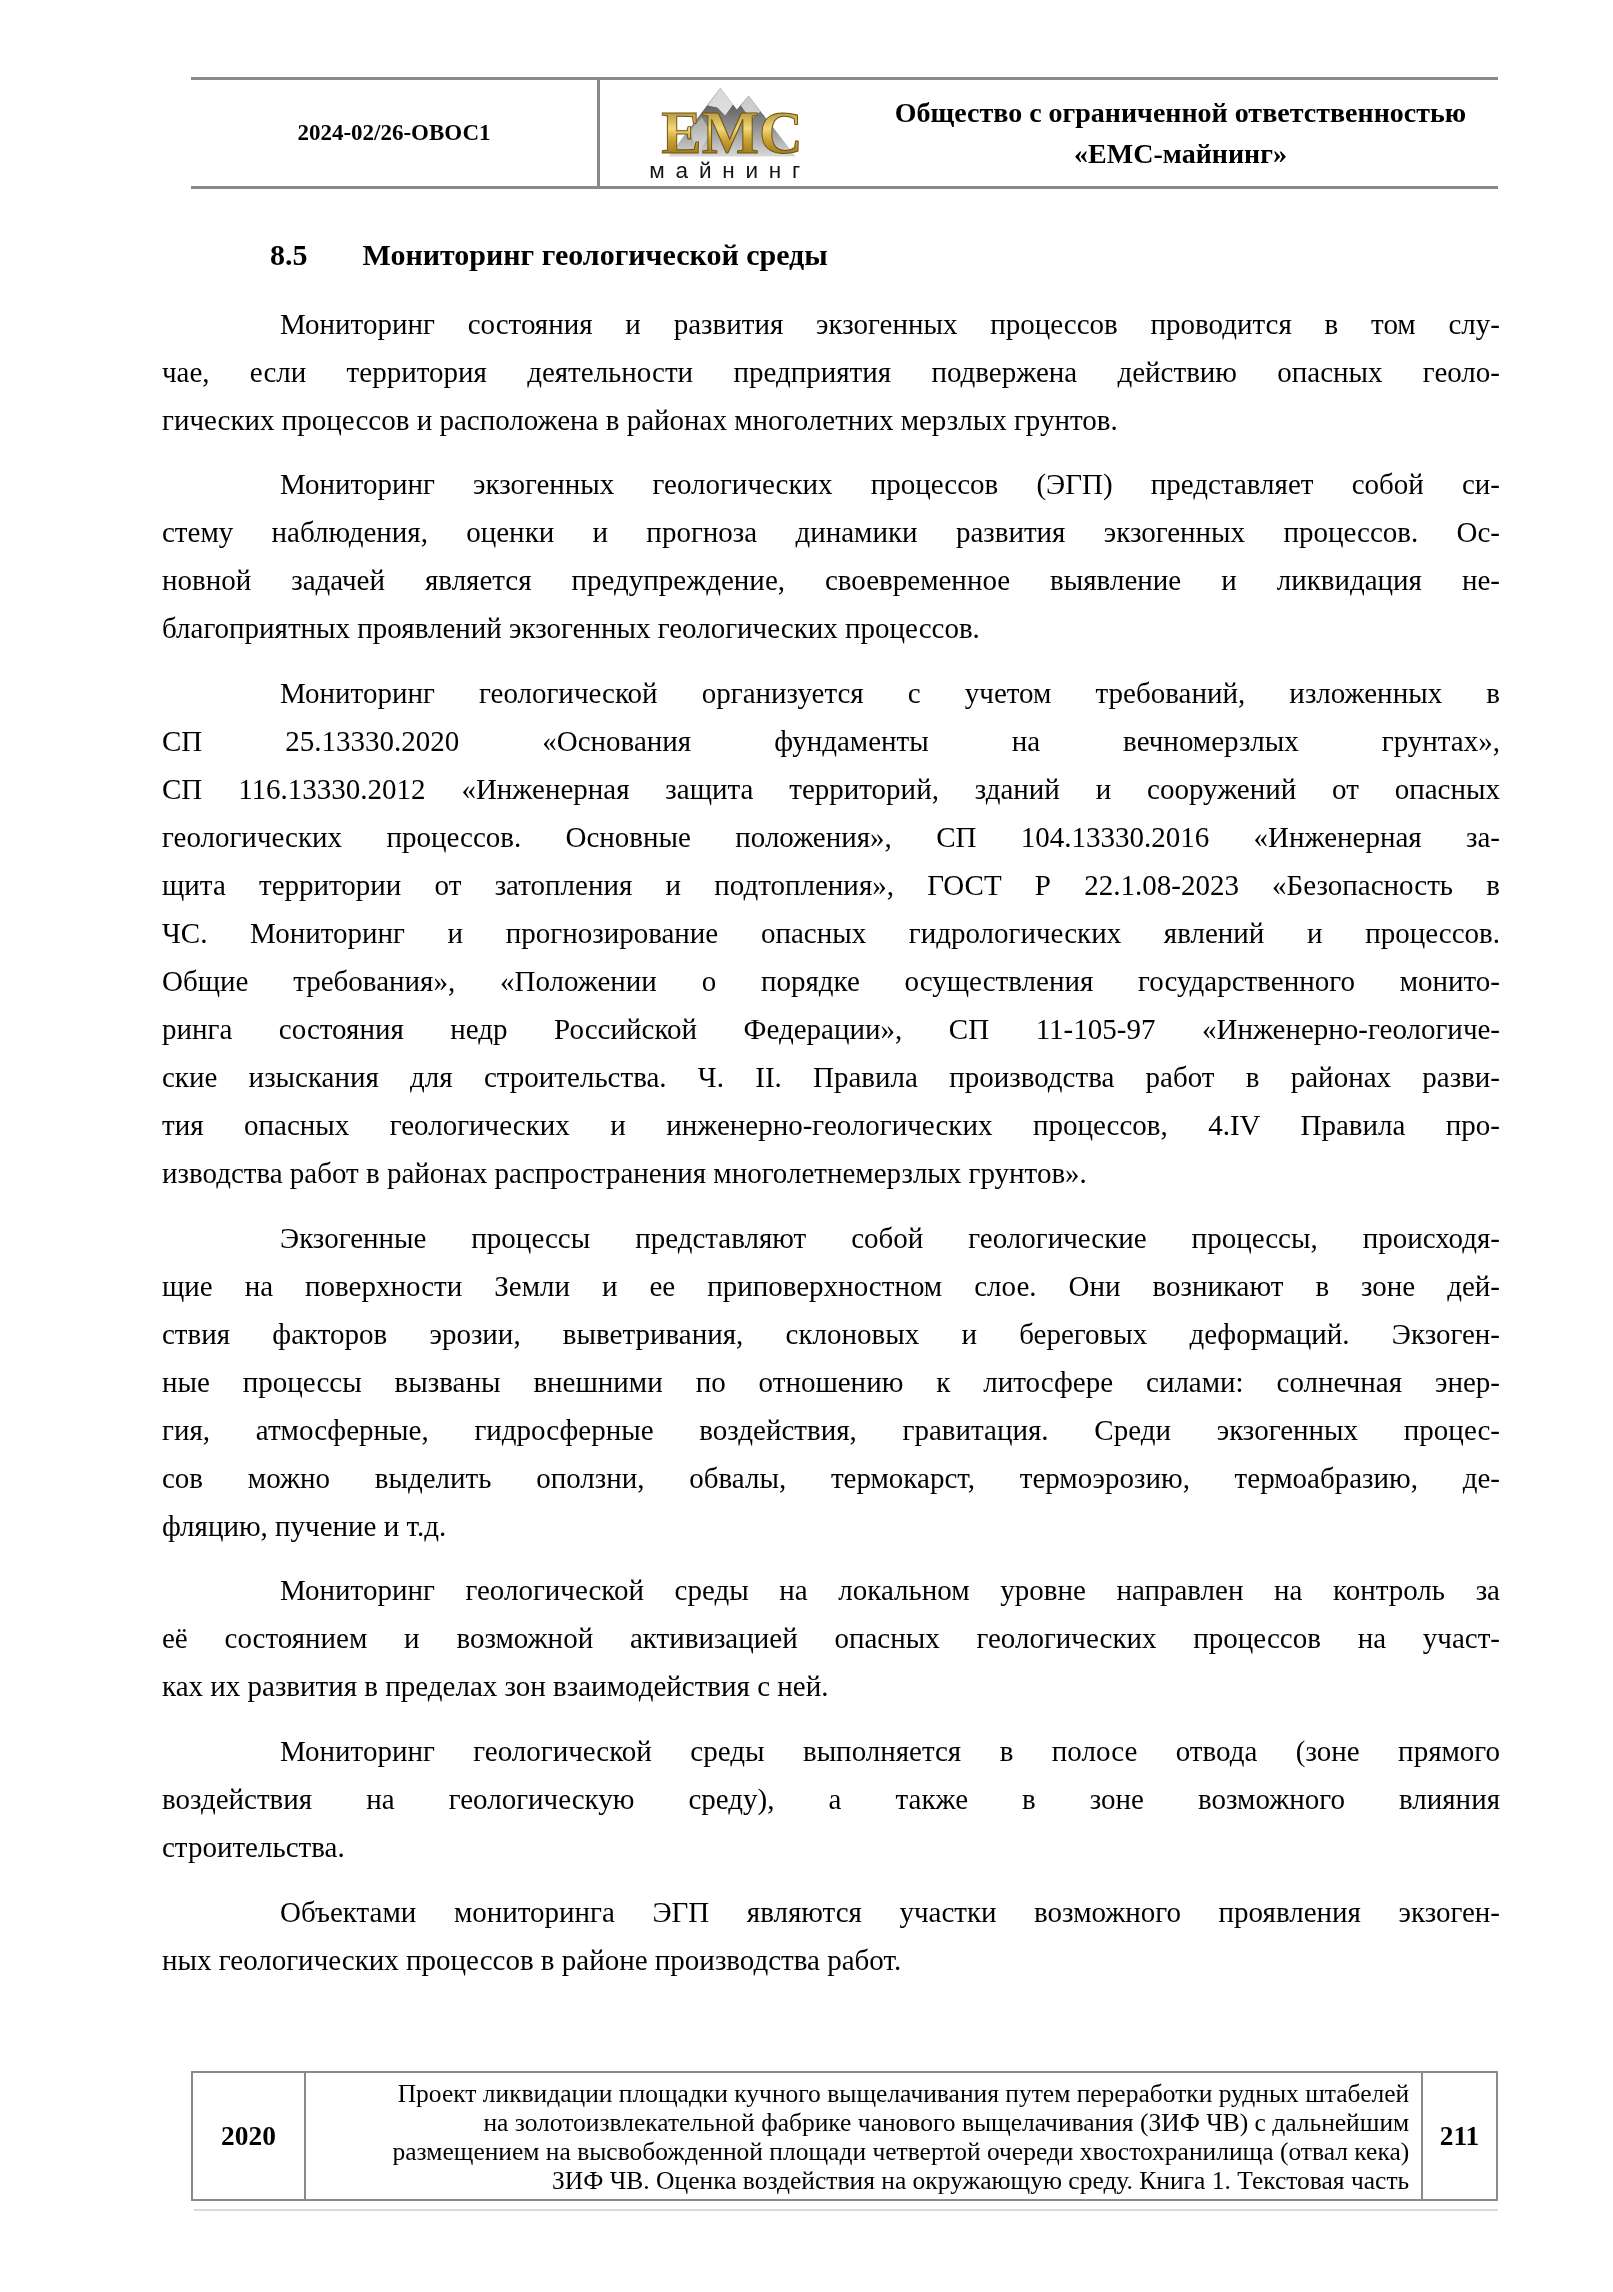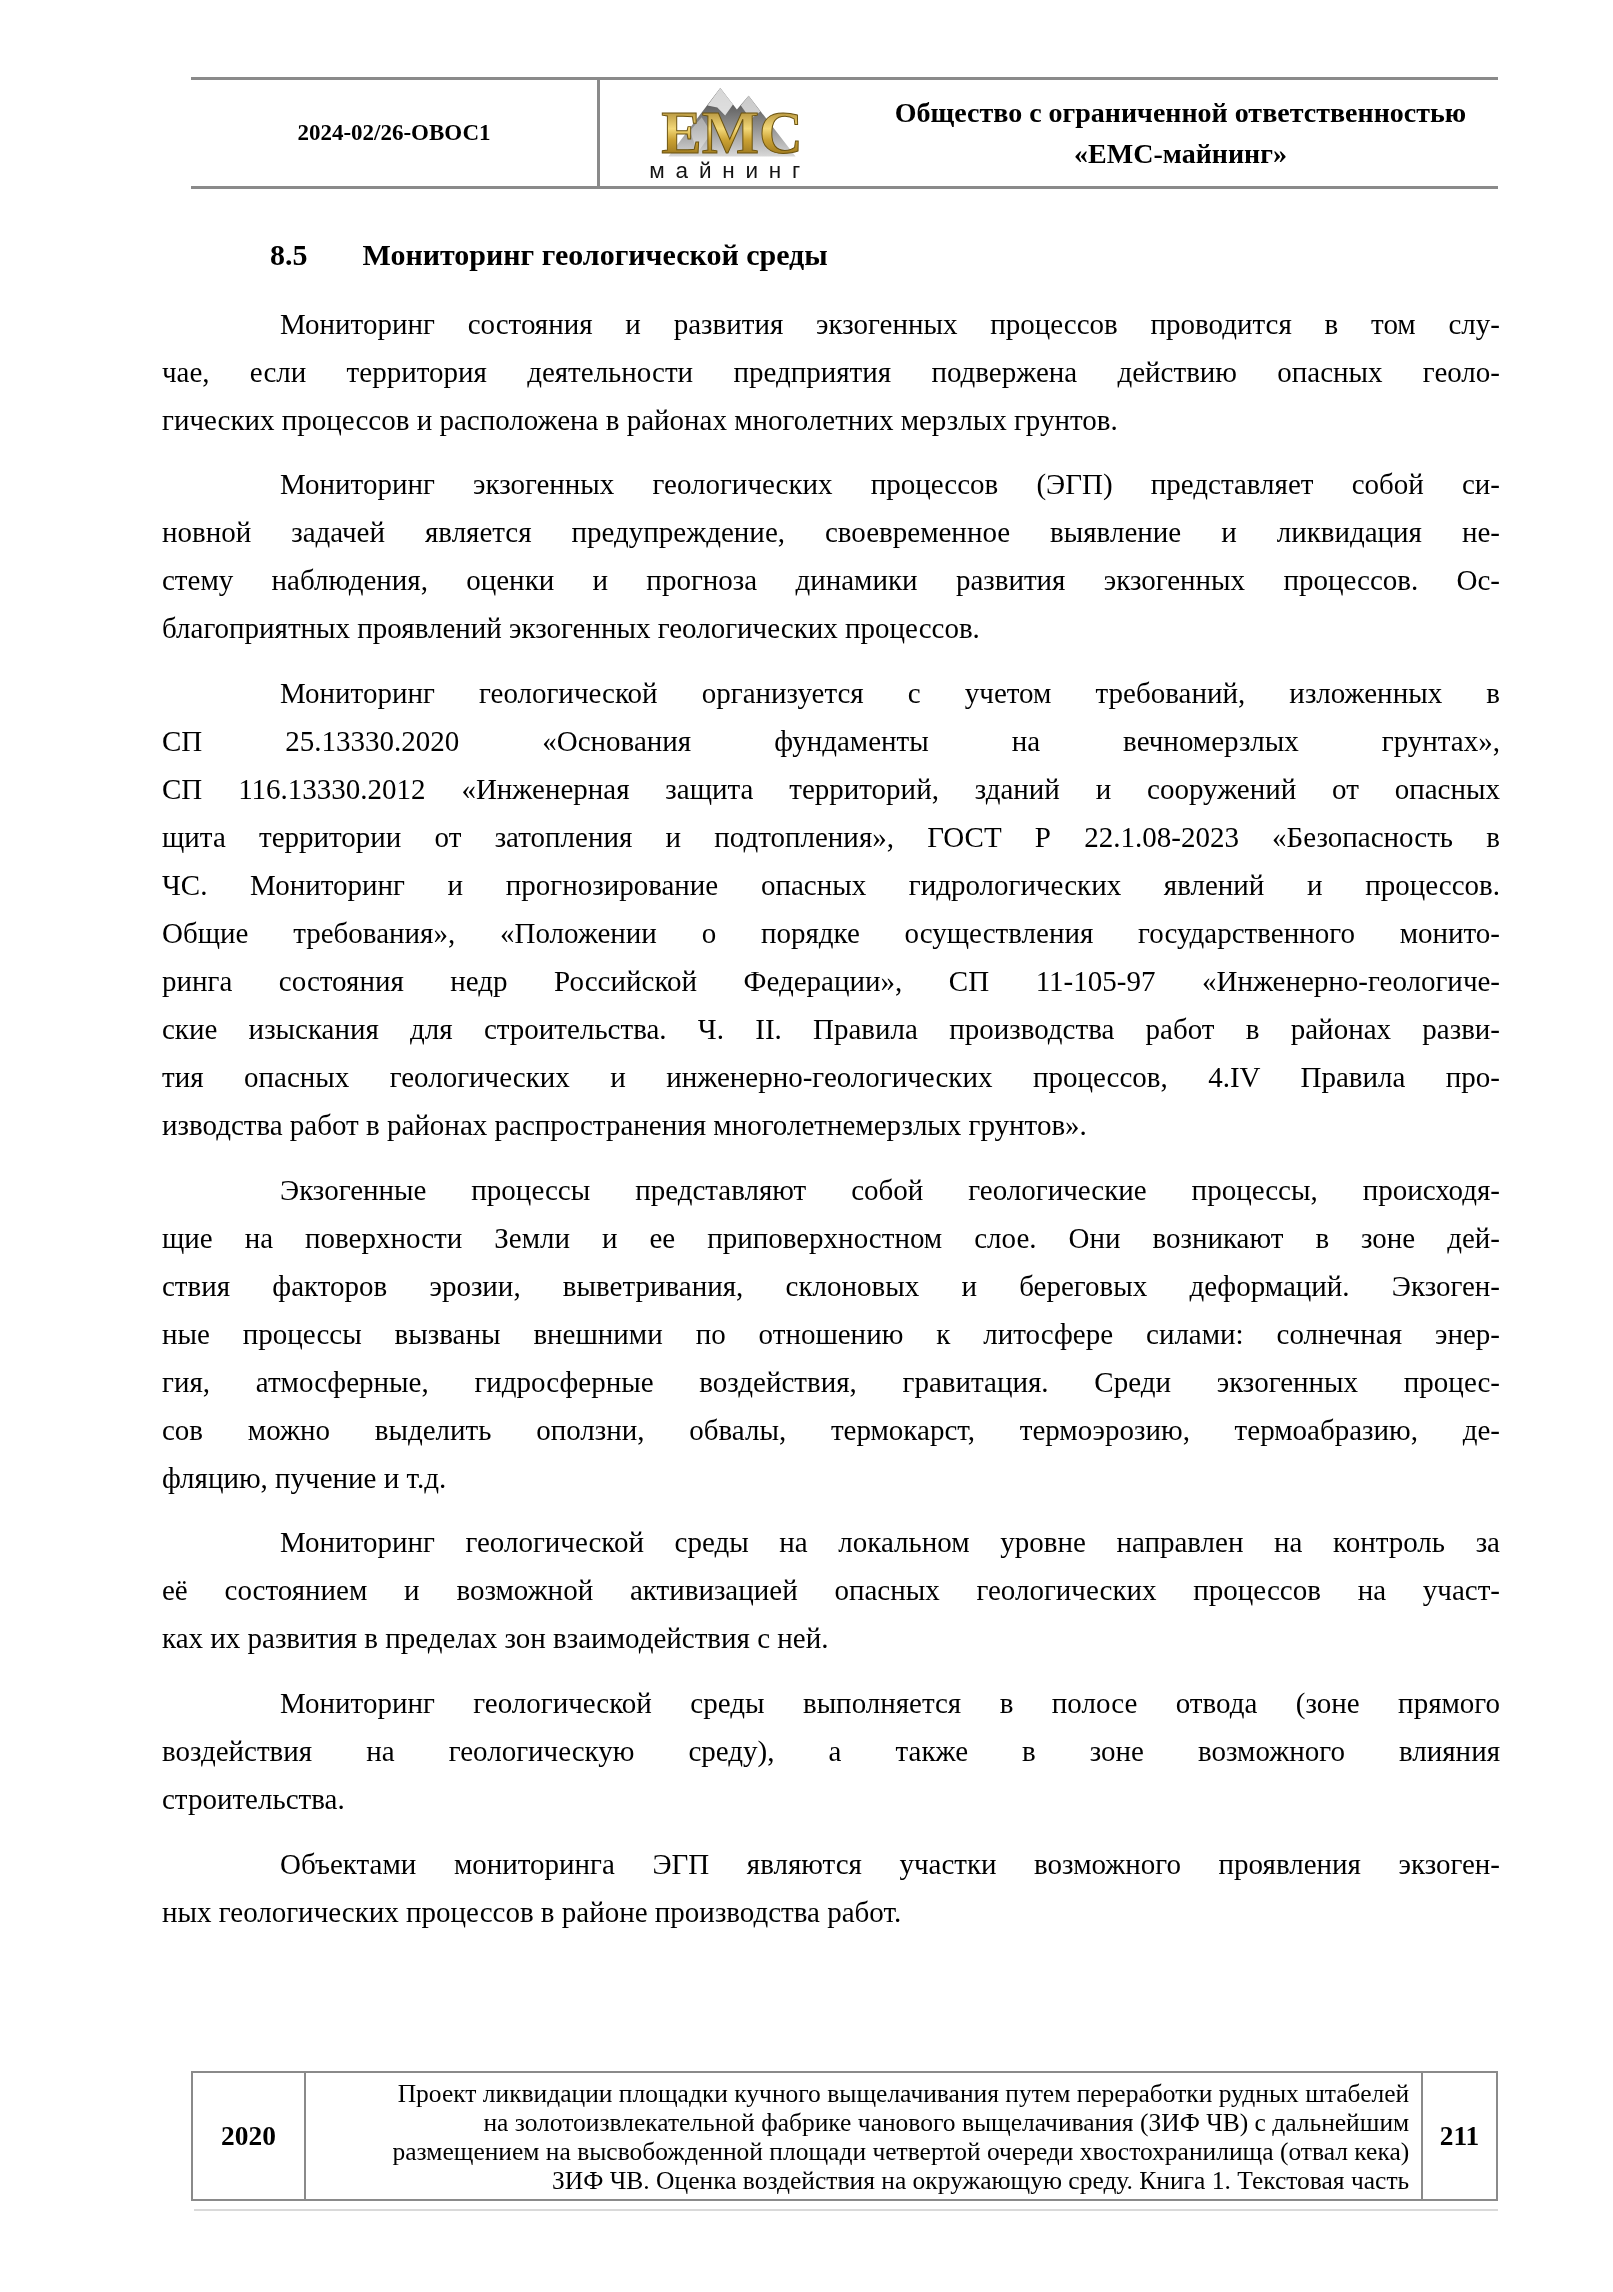--- a/index.html
+++ b/index.html
@@ -147,28 +147,29 @@
       <span class="sec-num">8.5</span><span class="sec-title">Мониторинг геологической среды</span>
     </div>
     <div>
         <div class="para">
           <div class="line first">Мониторинг состояния и развития экзогенных процессов проводится в том слу-</div>
           <div class="line">чае, если территория деятельности предприятия подвержена действию опасных геоло-</div>
           <div class="line last">гических процессов и расположена в районах многолетних мерзлых грунтов.</div>
         </div>
         <div class="para">
           <div class="line first">Мониторинг экзогенных геологических процессов (ЭГП) представляет собой си-</div>
+          <div class="line">стему наблюдения, оценки и прогноза динамики развития экзогенных процессов. Ос-</div>
           <div class="line">новной задачей является предупреждение, своевременное выявление и ликвидация не-</div>
-          <div class="line">стему наблюдения, оценки и прогноза динамики развития экзогенных процессов. Ос-</div>
           <div class="line last">благоприятных проявлений экзогенных геологических процессов.</div>
         </div>
         <div class="para">
           <div class="line first">Мониторинг геологической организуется с учетом требований, изложенных в</div>
           <div class="line">СП 25.13330.2020 «Основания фундаменты на вечномерзлых грунтах»,</div>
           <div class="line">СП 116.13330.2012 «Инженерная защита территорий, зданий и сооружений от опасных</div>
+          <div class="line">геологических процессов. Основные положения», СП 104.13330.2016 «Инженерная за-</div>
           <div class="line">щита территории от затопления и подтопления», ГОСТ Р 22.1.08-2023 «Безопасность в</div>
           <div class="line">ЧС. Мониторинг и прогнозирование опасных гидрологических явлений и процессов.</div>
           <div class="line">Общие требования», «Положении о порядке осуществления государственного монито-</div>
           <div class="line">ринга состояния недр Российской Федерации», СП 11-105-97 «Инженерно-геологиче-</div>
           <div class="line">ские изыскания для строительства. Ч. II. Правила производства работ в районах разви-</div>
           <div class="line">тия опасных геологических и инженерно-геологических процессов, 4.IV Правила про-</div>
           <div class="line last">изводства работ в районах распространения многолетнемерзлых грунтов».</div>
         </div>
         <div class="para">
           <div class="line first">Экзогенные процессы представляют собой геологические процессы, происходя-</div>

